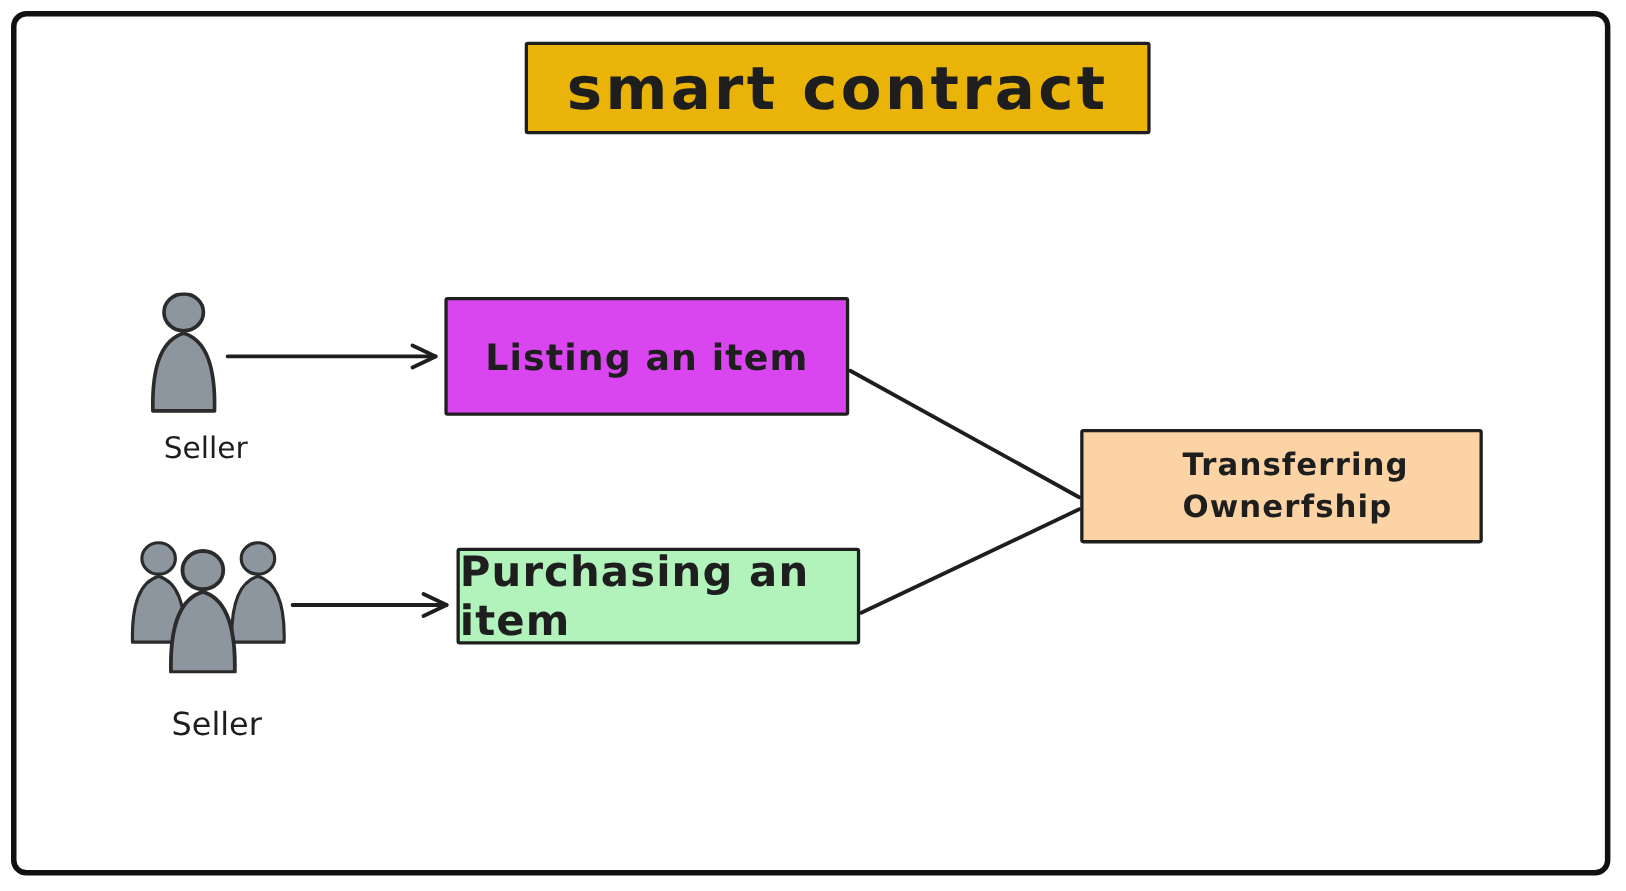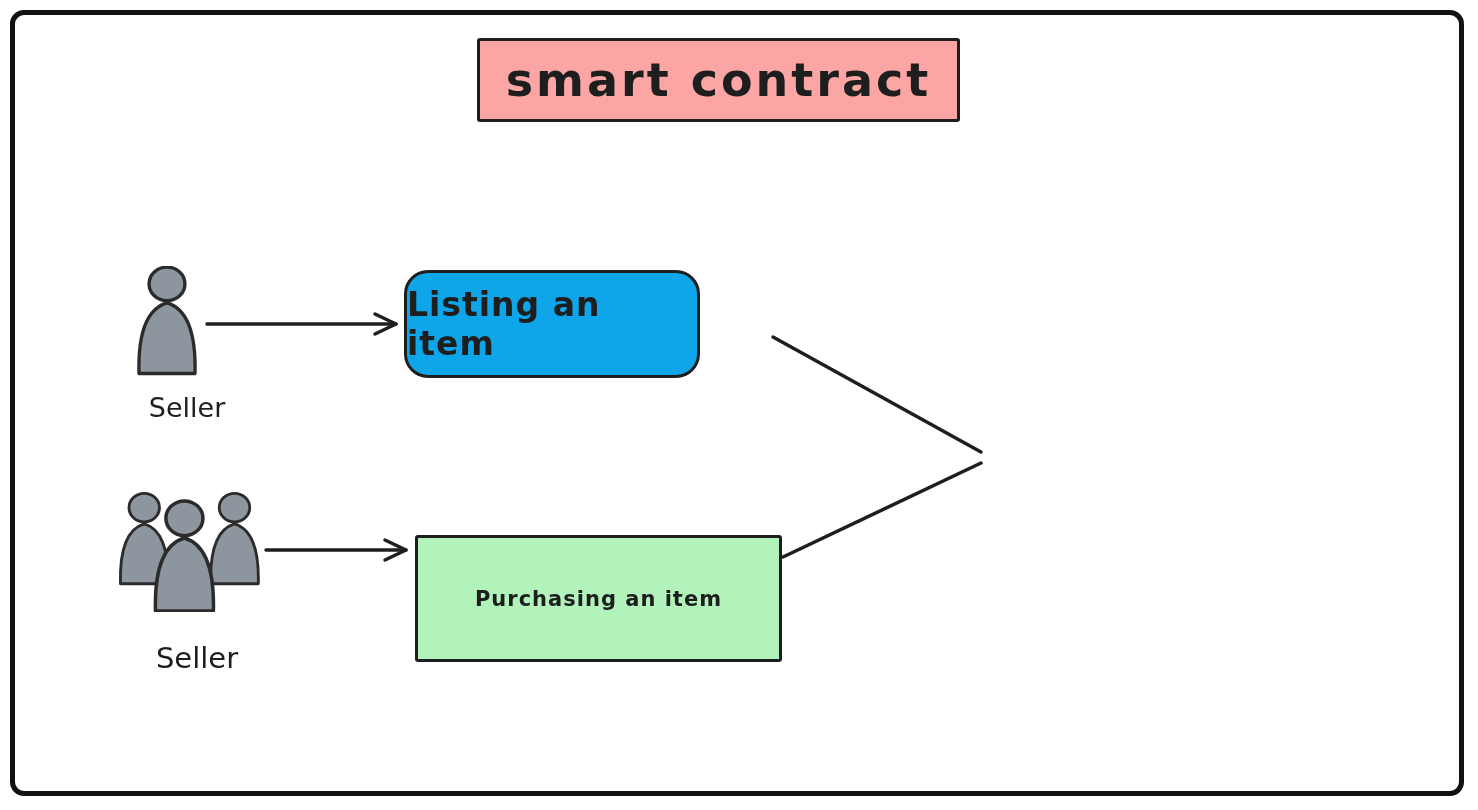--- a/index.html
+++ b/index.html
@@ -28,43 +28,41 @@
     box-sizing: border-box;
     border: 3px solid #1e1e1e;
     border-radius: 3px;
     display: flex;
     align-items: center;
     justify-content: center;
     color: #1e1e1e;
   }
   .title-box {
     left: 477px; top: 38px;
-    width: 483px; height: 84px;
-    background: #fca5a5;
-    font-size: 46px;
+    width: 569px; height: 84px;
+    background: #eab308;
+    font-size: 54px;
     font-weight: bold;
     letter-spacing: 3px;
   }
   .listing-box {
     left: 404px; top: 270px;
-    width: 296px; height: 108px;
-    background: #0ea5e9;
+    width: 368px; height: 108px;
+    background: #d946ef;
     font-size: 33px;
     font-weight: bold;
     letter-spacing: 1px;
-    border-radius: 24px;
   }
   .purchasing-box {
     left: 415px; top: 498px;
-    width: 367px; height: 127px;
+    width: 367px; height: 88px;
     background: #b2f2bb;
-    font-size: 21px;
+    font-size: 38px;
     font-weight: bold;
     letter-spacing: 1px;
-    margin-top: 37px;
   }
   .transfer-box {
     left: 982px; top: 390px;
     width: 366px; height: 104px;
     background: #fbd3a4;
     font-size: 28px;
     font-weight: bold;
     letter-spacing: 1px;
     justify-content: flex-start;
     padding-left: 90px;
@@ -145,14 +143,20 @@
   <div class="actor-label buyer-label">Seller</div>
 
   <div class="node listing-box">
     <span>Listing an item</span>
   </div>
 
   <div class="node purchasing-box">
     <span>Purchasing an item</span>
   </div>
 
+  <div class="node transfer-box">
+    <span>
+      <span style="display:block">Transferring</span>
+      <span style="display:block">Ownerfship</span>
+    </span>
+  </div>
 
 </div>
 
 </body></html>

